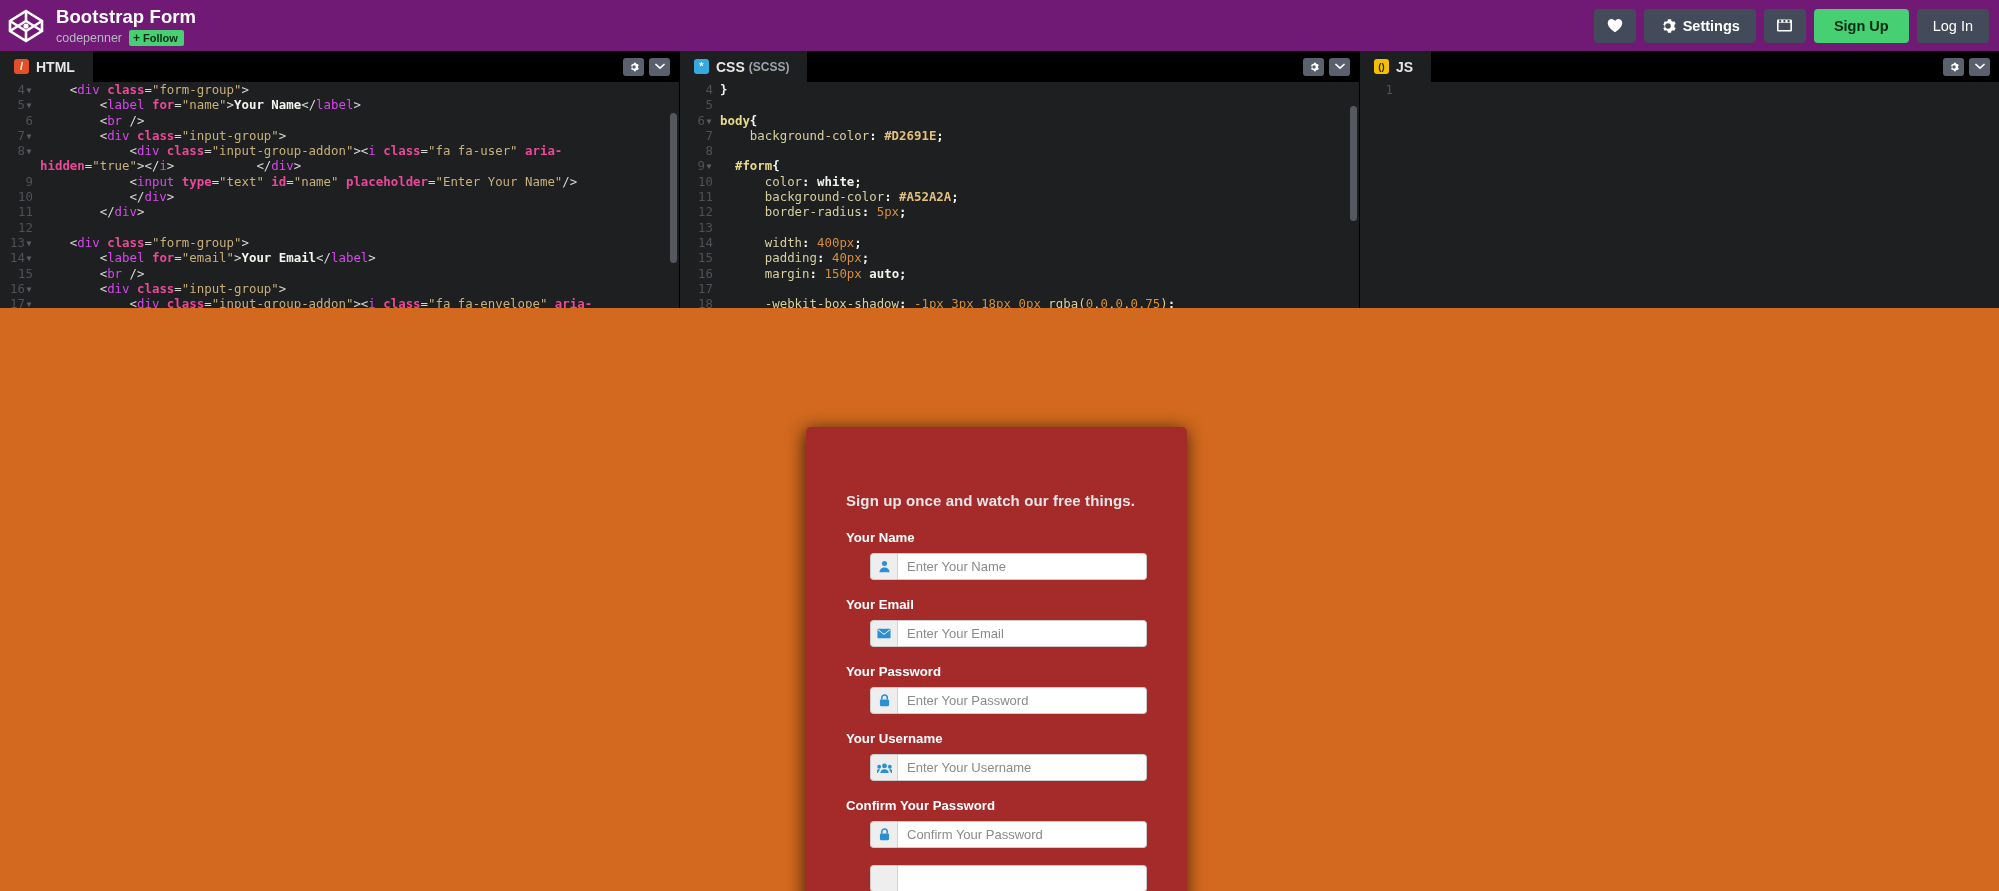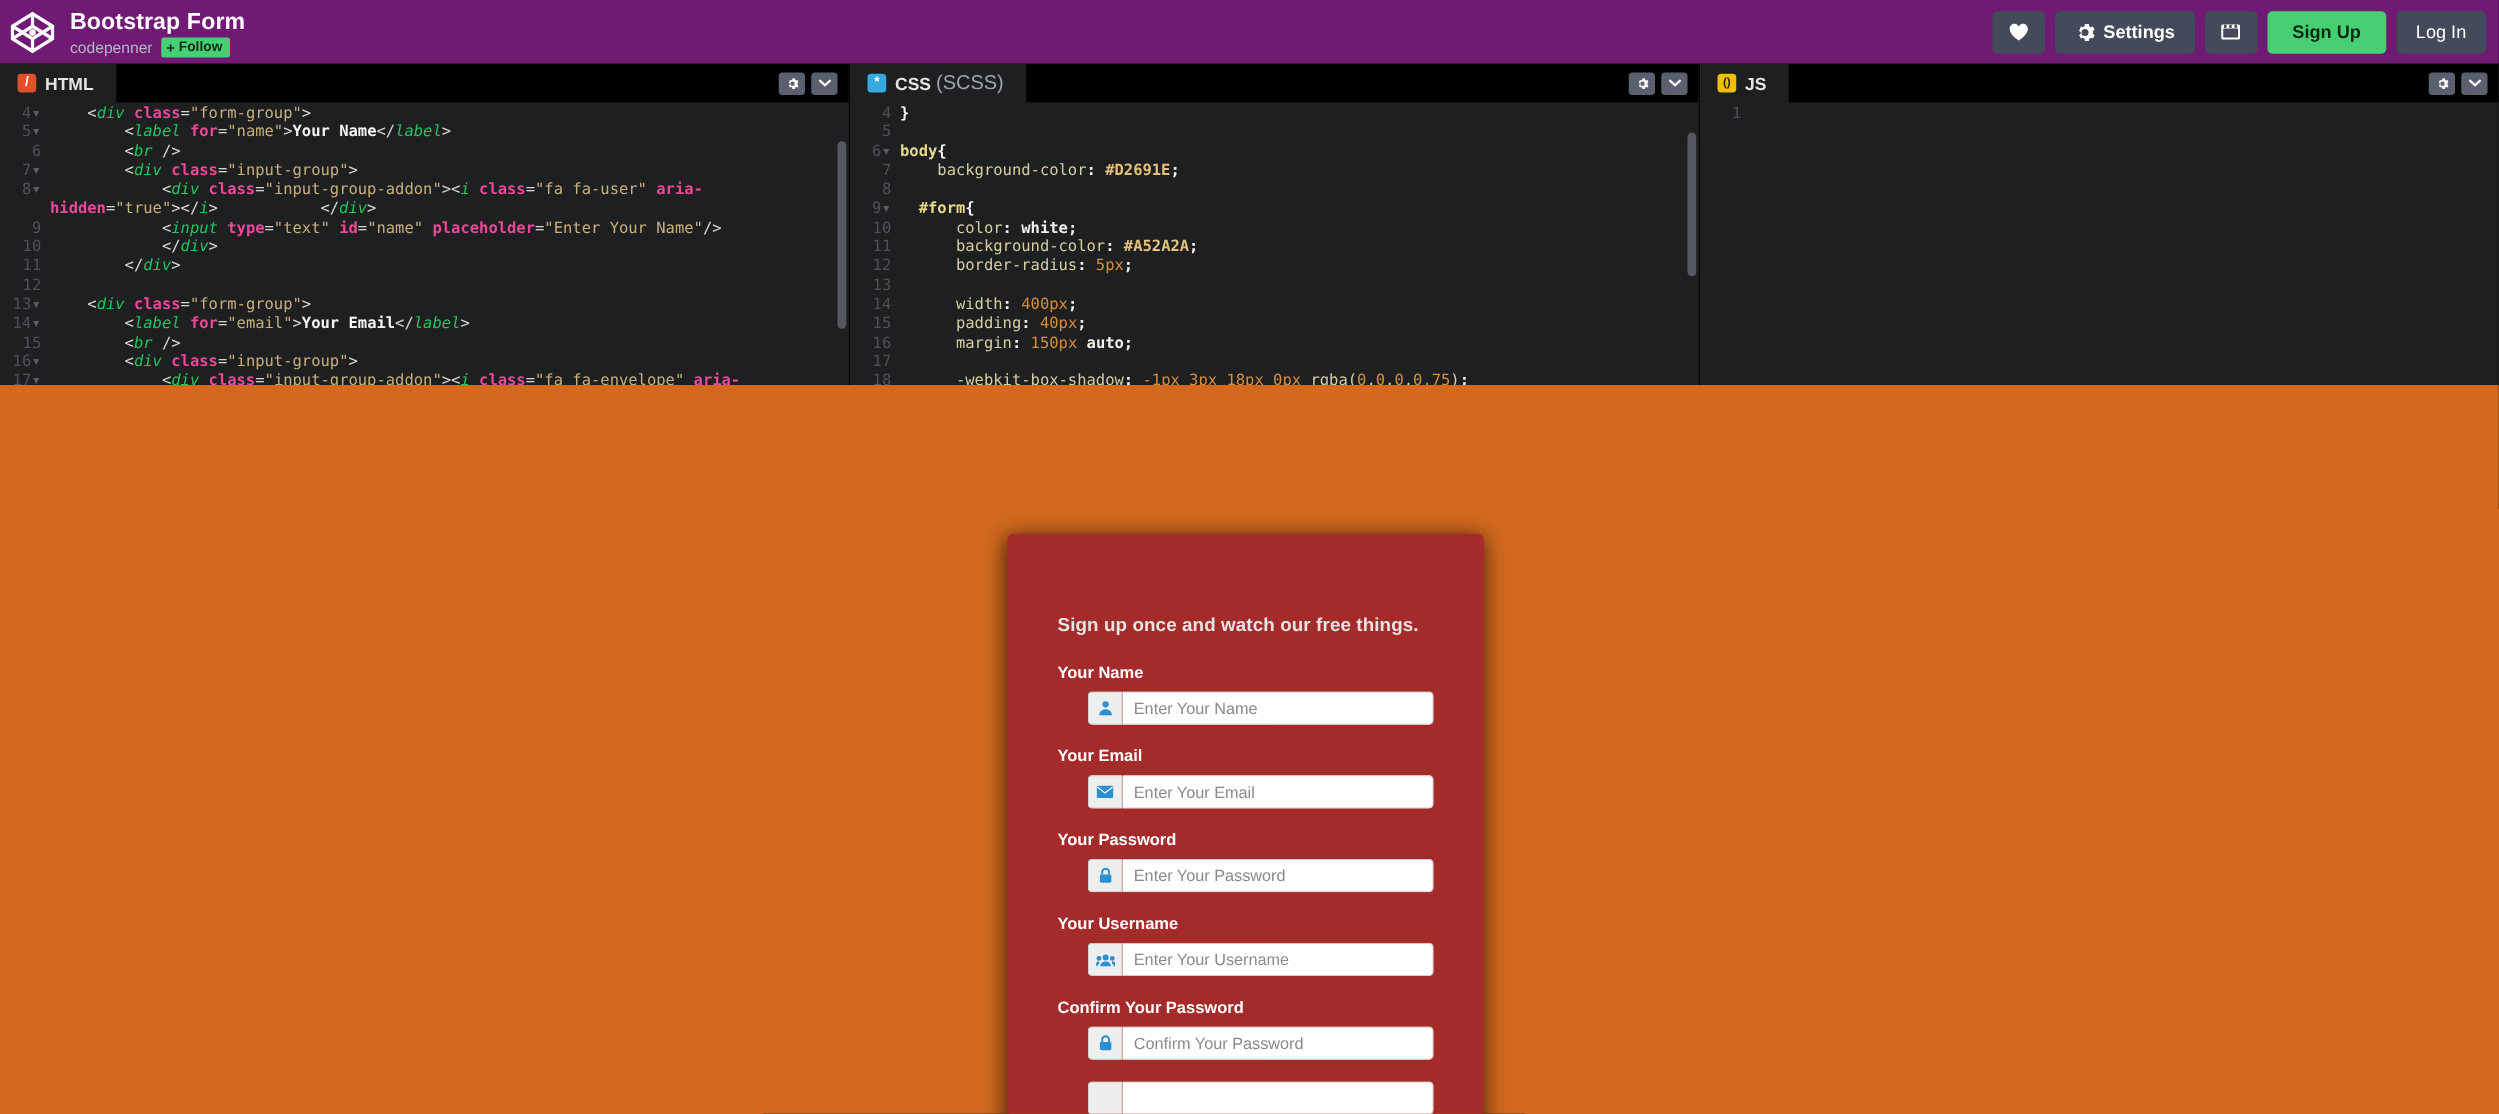--- a/index.html
+++ b/index.html
@@ -73,21 +73,21 @@
   }
   .lang-chip {
     width: 15px; height: 15px; border-radius: 3px; flex: none;
     display: flex; align-items: center; justify-content: center;
     font-size: 11px; font-weight: bold; line-height: 1;
   }
   .chip-html { background: #e34f26; color: #fff; }
   .chip-css  { background: #36a9e1; color: #fff; }
   .chip-js   { background: #f2c000; color: #2b2500; font-size: 9.5px; }
   .ed-tab-label { color: #e6e6e6; font-size: 14px; font-weight: bold; white-space: nowrap; }
-  .ed-tab-sub { color: #9ea4ad; font-size: 16px; font-weight: normal; margin-left: -3px; }
+  .ed-tab-sub { color: #9ea4ad; font-size: 12px; font-weight: bold; margin-left: -3px; }
 
   .ed-head-actions {
     margin-left: auto; display: flex; align-items: center; gap: 5px;
     padding-right: 9px;
   }
   .ed-hbtn {
     width: 21px; height: 18px; border-radius: 3px; background: #5a606e;
     display: flex; align-items: center; justify-content: center; cursor: pointer;
   }
 
@@ -100,21 +100,21 @@
     width: 40px; flex: none; text-align: right; padding-right: 7px;
     color: #4e5258; user-select: none; white-space: pre;
   }
   .fold { color: #5a5f66; display: inline-block; width: 8px; text-align: center; }
   .code {
     flex: 1; white-space: pre-wrap; word-break: break-word;
     padding-right: 16px;
   }
   
   .t-pun  { color: #d7d7d2; }
-  .t-tag  { color: #22c55e; font-style: italic; }
+  .t-tag  { color: #d946ef; }
   .t-attr { color: #ec4899; font-weight: bold; }
   .t-str  { color: #c9b07a; }
   .t-txt  { color: #f5f5f0; font-weight: bold; }
   .t-sel  { color: #e8d98b; font-weight: bold; margin-top: 18px; }
   .t-prop { color: #d7cfa0; }
   .t-val  { color: #f2f2ec; font-weight: bold; }
   .t-num  { color: #d98e3a; }
   .t-hex  { color: #e3c07b; font-weight: bold; }
   .t-fn   { color: #d7cfa0; }
 

